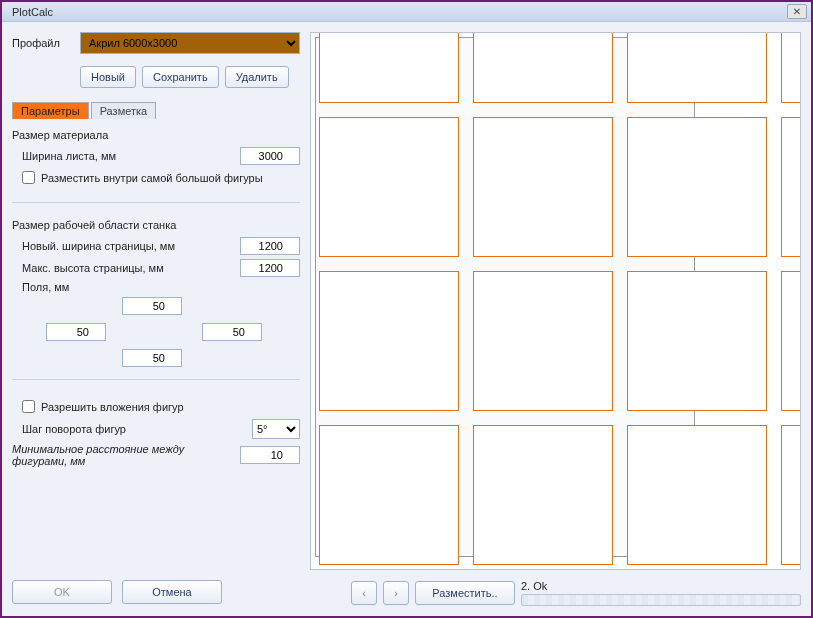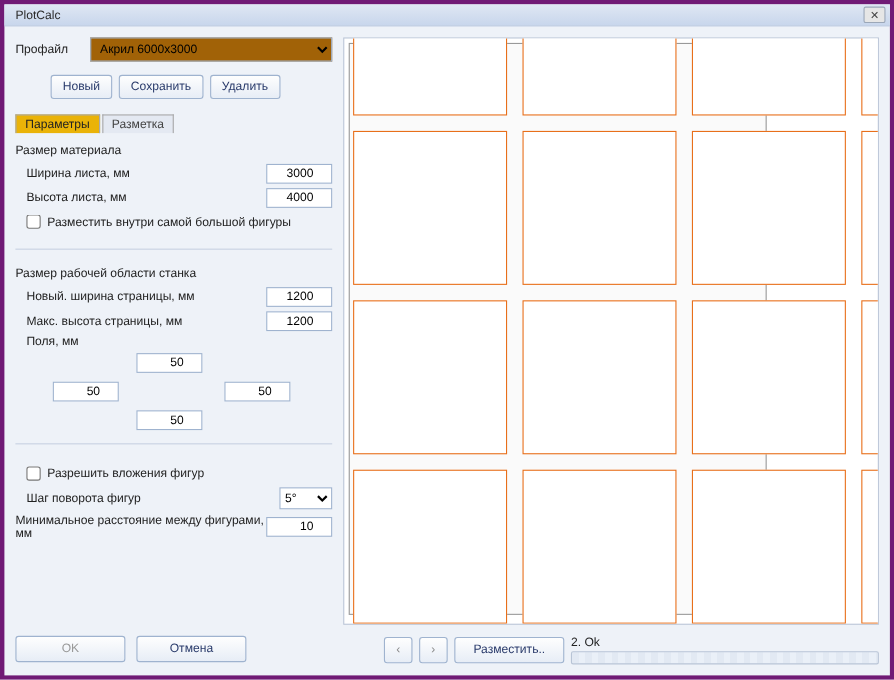--- a/index.html
+++ b/index.html
@@ -10,21 +10,21 @@
     color: #222;
     background: #fff;
     width: 813px;
     height: 618px;
     overflow: hidden;
     position: relative;
   }
   .window {
     width: 813px;
     height: 618px;
-    border: 4px solid #701a75;
+    border: 2px solid #701a75;
     background: #eef2f8;
     display: flex;
     flex-direction: column;
   }
   .titlebar {
     height: 20px;
     background: linear-gradient(#dfe7f3, #c8d6ec);
     display: flex;
     align-items: center;
     padding: 0 4px;
@@ -69,21 +69,21 @@
     flex: 1;
     height: 22px;
     background: #a16207;
     border: 1px solid #9fb3cf;
     font-size: 11px;
     padding: 0 4px;
   }
   .profile-buttons {
     display: flex;
     gap: 6px;
-    margin-left: 32px;
+    margin-left: 68px;
     margin-top: 4px;
   }
   button.btn {
     height: 22px;
     background: linear-gradient(#fefefe, #e7edf6);
     border: 1px solid #9fb3cf;
     border-radius: 3px;
     padding: 0 10px;
     font-size: 11px;
     color: #2a3b6b;
@@ -92,21 +92,21 @@
   button.btn:disabled { color: #999; }
   .tabs {
     display: flex;
     gap: 2px;
     margin-top: 6px;
   }
   .tab {
     padding: 2px 8px;
     border: 1px solid #a9a9a9;
     border-bottom: none;
-    background: #eab308;
+    background: #f97316;
     font-size: 11px;
     cursor: default;
   }
   .tab.inactive { background: #e4e9f2; color: #444; }
   .divider { border: none; border-top: 1px solid #c7d1e1; margin: 4px 0 6px 0; }
   .section-title { margin: 2px 0 6px 0; }
   .form-row {
     display: flex;
     align-items: center;
     margin: 4px 0;
@@ -236,24 +236,20 @@
         <div class="tab">Параметры</div>
         <div class="tab inactive">Разметка</div>
       </div>
 
       <div>
         <div class="section-title">Размер материала</div>
         <div class="form-row">
           <label>Ширина листа, мм</label>
           <input class="num" value="3000" style="">
         </div>
-        <div class="form-row">
-          <label>Высота листа, мм</label>
-          <input class="num" value="4000" style="">
-        </div>
         <div class="check-row">
           <input type="checkbox" style="">
           <label>Разместить внутри самой большой фигуры</label>
         </div>
       </div>
 
       <hr class="divider">
 
       <div>
         <div class="section-title">Размер рабочей области станка</div>
@@ -283,21 +279,21 @@
           <input type="checkbox" style="">
           <label>Разрешить вложения фигур</label>
         </div>
         <div class="form-row">
           <label>Шаг поворота фигур</label>
           <select class="step">
             <option>5°</option>
           </select>
         </div>
         <div class="form-row">
-          <label style="flex:1; padding-left:0;">Минимальное расстояние между фигурами, мм</label>
+          <label style="flex:1; padding-left:0;font-style:italic;">Минимальное расстояние между фигурами, мм</label>
           <input class="num" value="10" style="">
         </div>
       </div>
     </div>
 
     <div class="right-panel">
       <div class="preview">
 
         <div class="sheet"></div>
 

